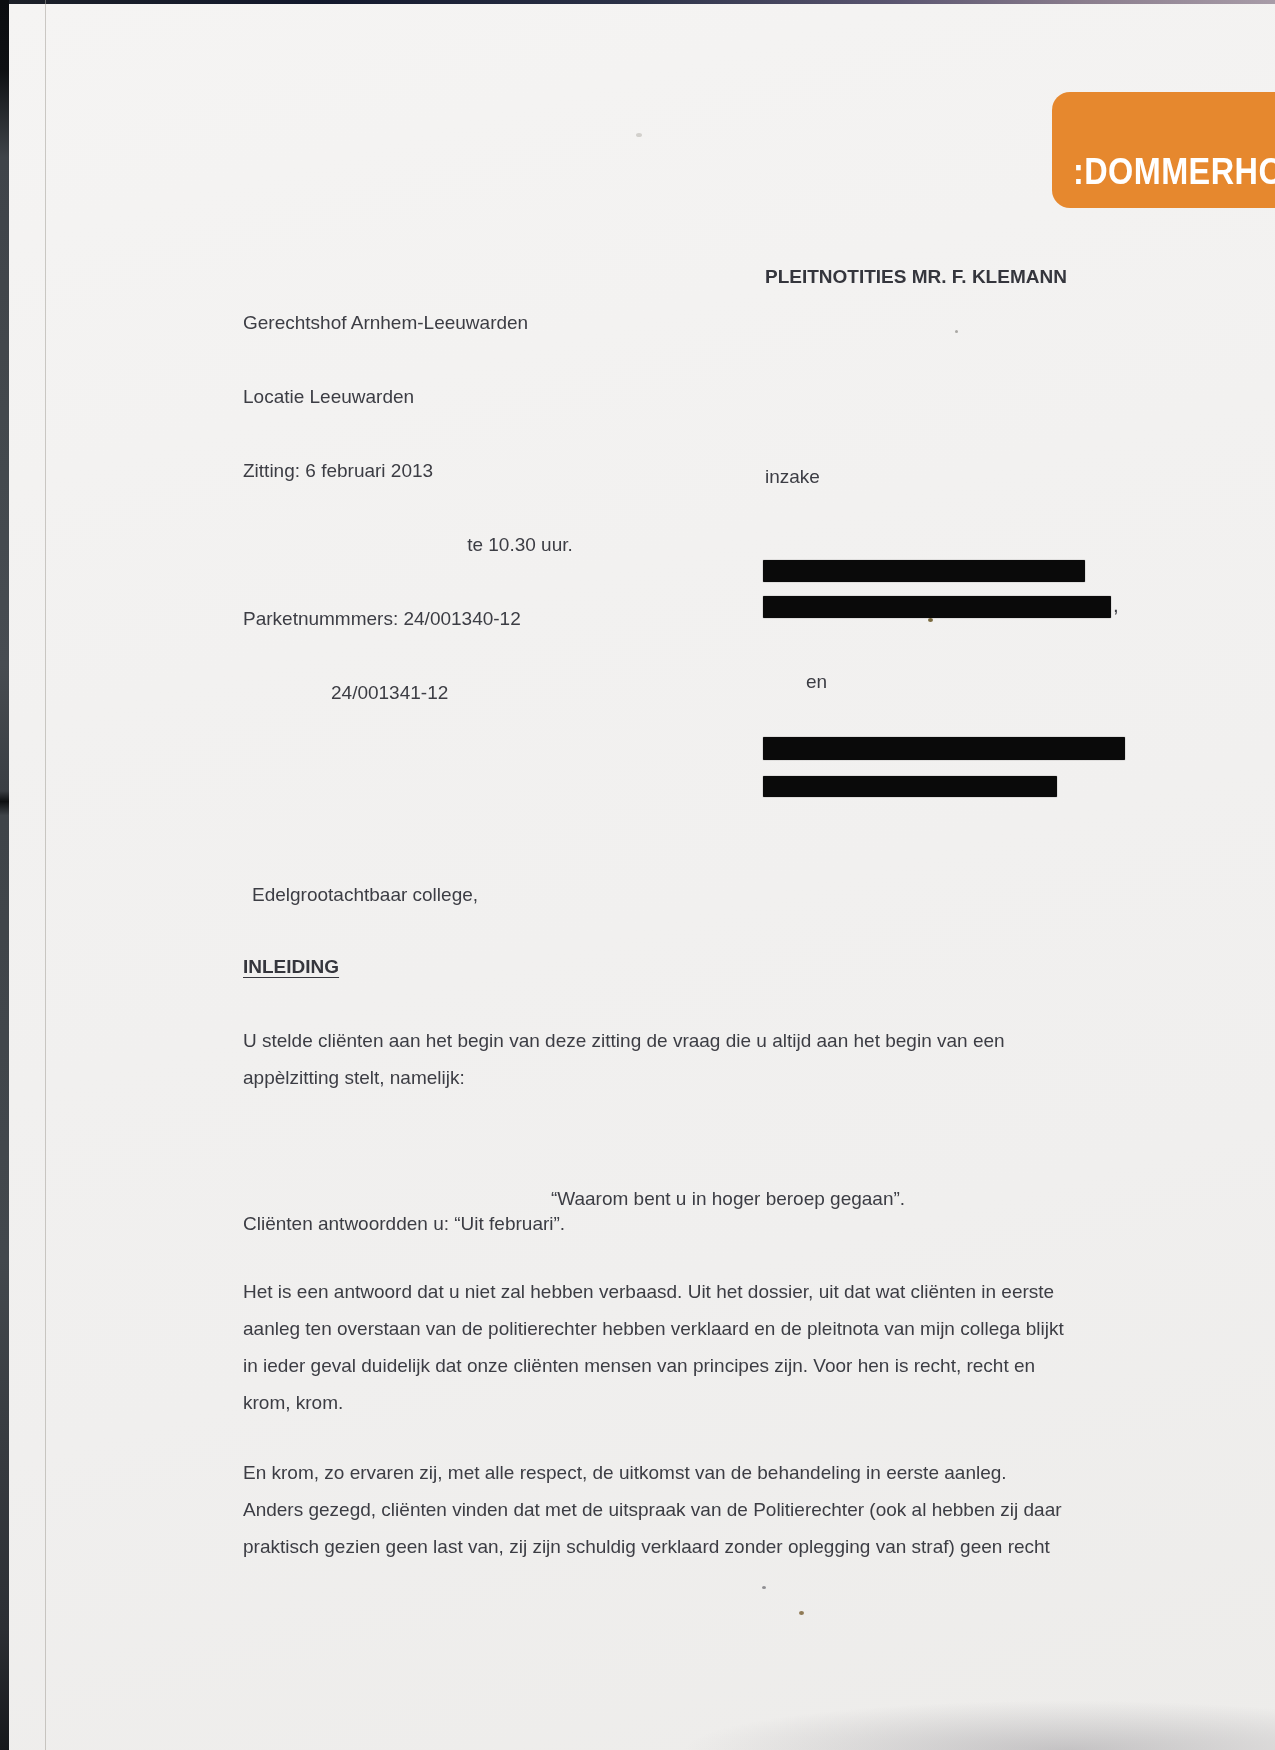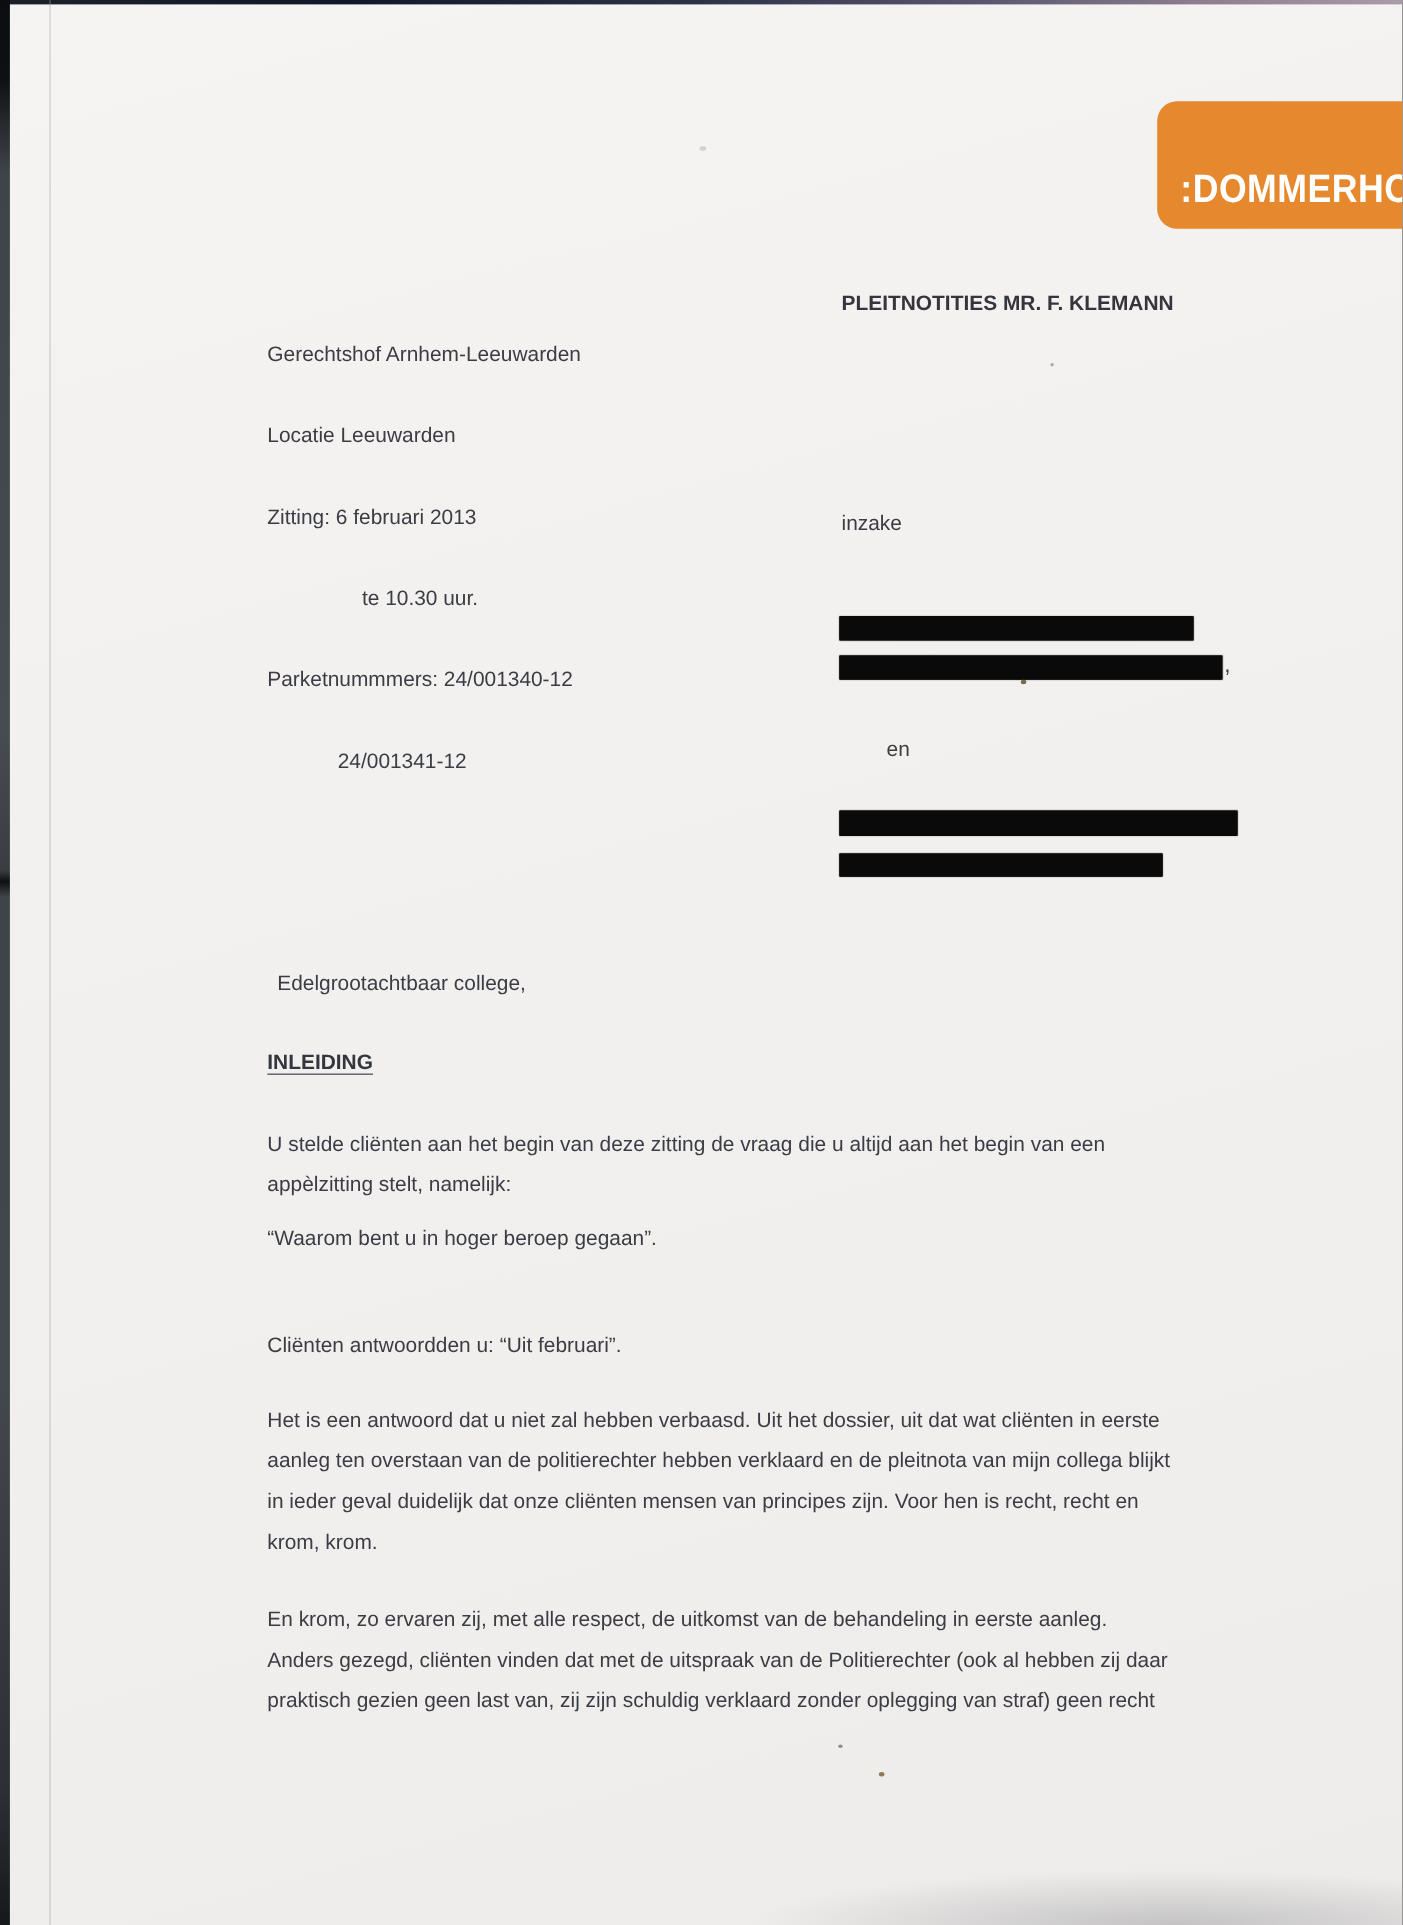--- a/index.html
+++ b/index.html
@@ -20,37 +20,37 @@
     background:radial-gradient(ellipse at 65% 100%,rgba(120,117,124,0.35),rgba(120,117,124,0) 70%);}
   .speck{border-radius:50%;}
   
   .logo{left:1052px;top:92px;width:240px;height:116px;border-radius:18px;background:#e6882e;}
   .logo-text{position:absolute;left:21px;bottom:15px;color:#fff;font-weight:bold;
     font-size:36px;letter-spacing:0.5px;transform:scaleX(0.9);transform-origin:left bottom;white-space:nowrap;}
   
   .txt{font-size:19px;line-height:37px;white-space:pre-line;}
   .header-left{left:243px;top:267px;width:500px;}
   .header-left div{height:37px;}
-  .ind1{margin-left:86px;}
-  .ind2{margin-left:64px;}
+  .ind1{margin-left:54px;text-align:center;}
+  .ind2{margin-left:88px;}
   .bold{font-weight:bold;color:#35363d;}
   .plead-title{left:765px;top:258px;width:480px;}
   .inzake{left:765px;top:410px;margin-top:48px;}
   .en-label{left:765px;top:663px;margin-left:41px;}
   .bar{background:#0a0a0a;border-radius:1px;box-shadow:0 0 1px rgba(10,10,10,0.8);}
   .bar1{left:763px;top:560px;width:322px;height:22px;}
   .bar2{left:763px;top:596px;width:348px;height:22px;}
   .bar3{left:763px;top:737px;width:362px;height:23px;}
   .bar4{left:763px;top:776px;width:294px;height:21px;}
   .comma{left:1113px;top:593px;font-size:20.5px;}
   .salutation{left:252px;top:876px;width:600px;}
   .heading{left:243px;top:948px;width:400px;text-decoration:underline;text-underline-offset:4px;}
   .para{left:243px;width:970px;}
   .p1{top:1022px;}
-  .p2{top:1108px;}
+  .p2{top:1180px;text-align:center;}
   .p3{top:1205px;}
   .p4{top:1273px;}
   .p5{top:1454px;}
 </style>
 </head>
 <body>
 
 <div class="page">
 
   <div class="abs edge-top"></div>

